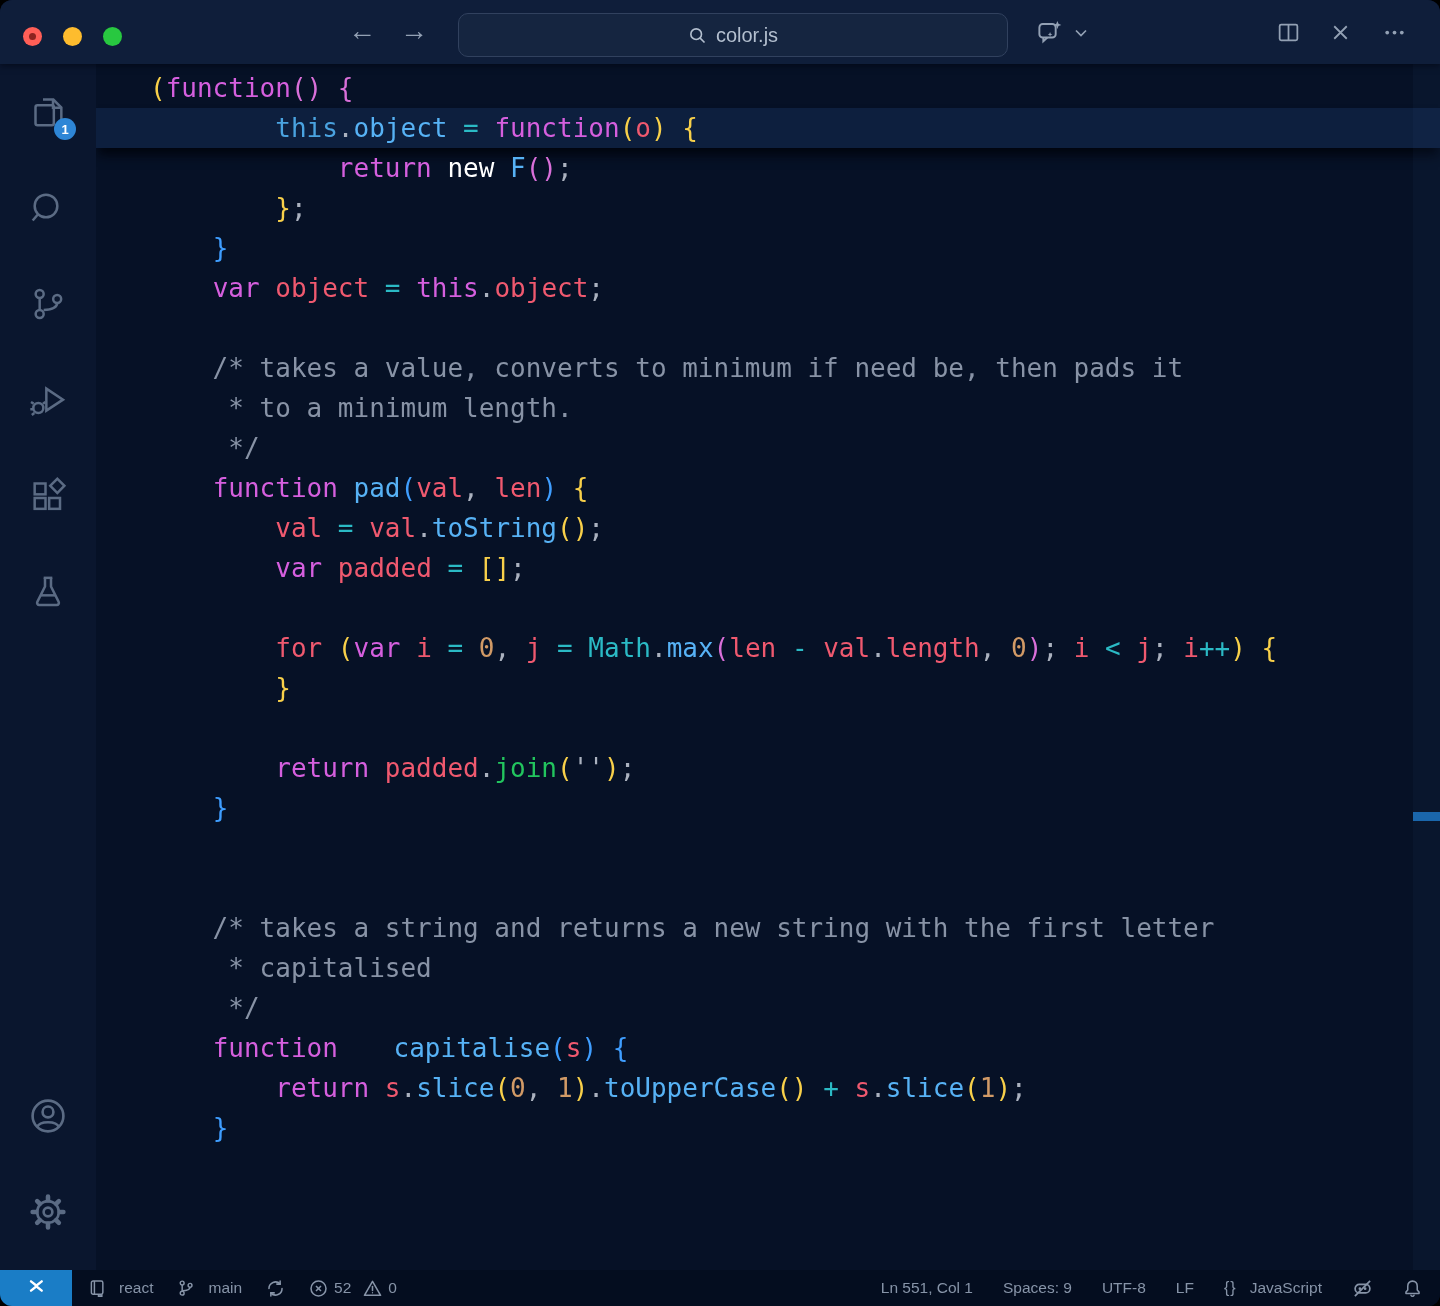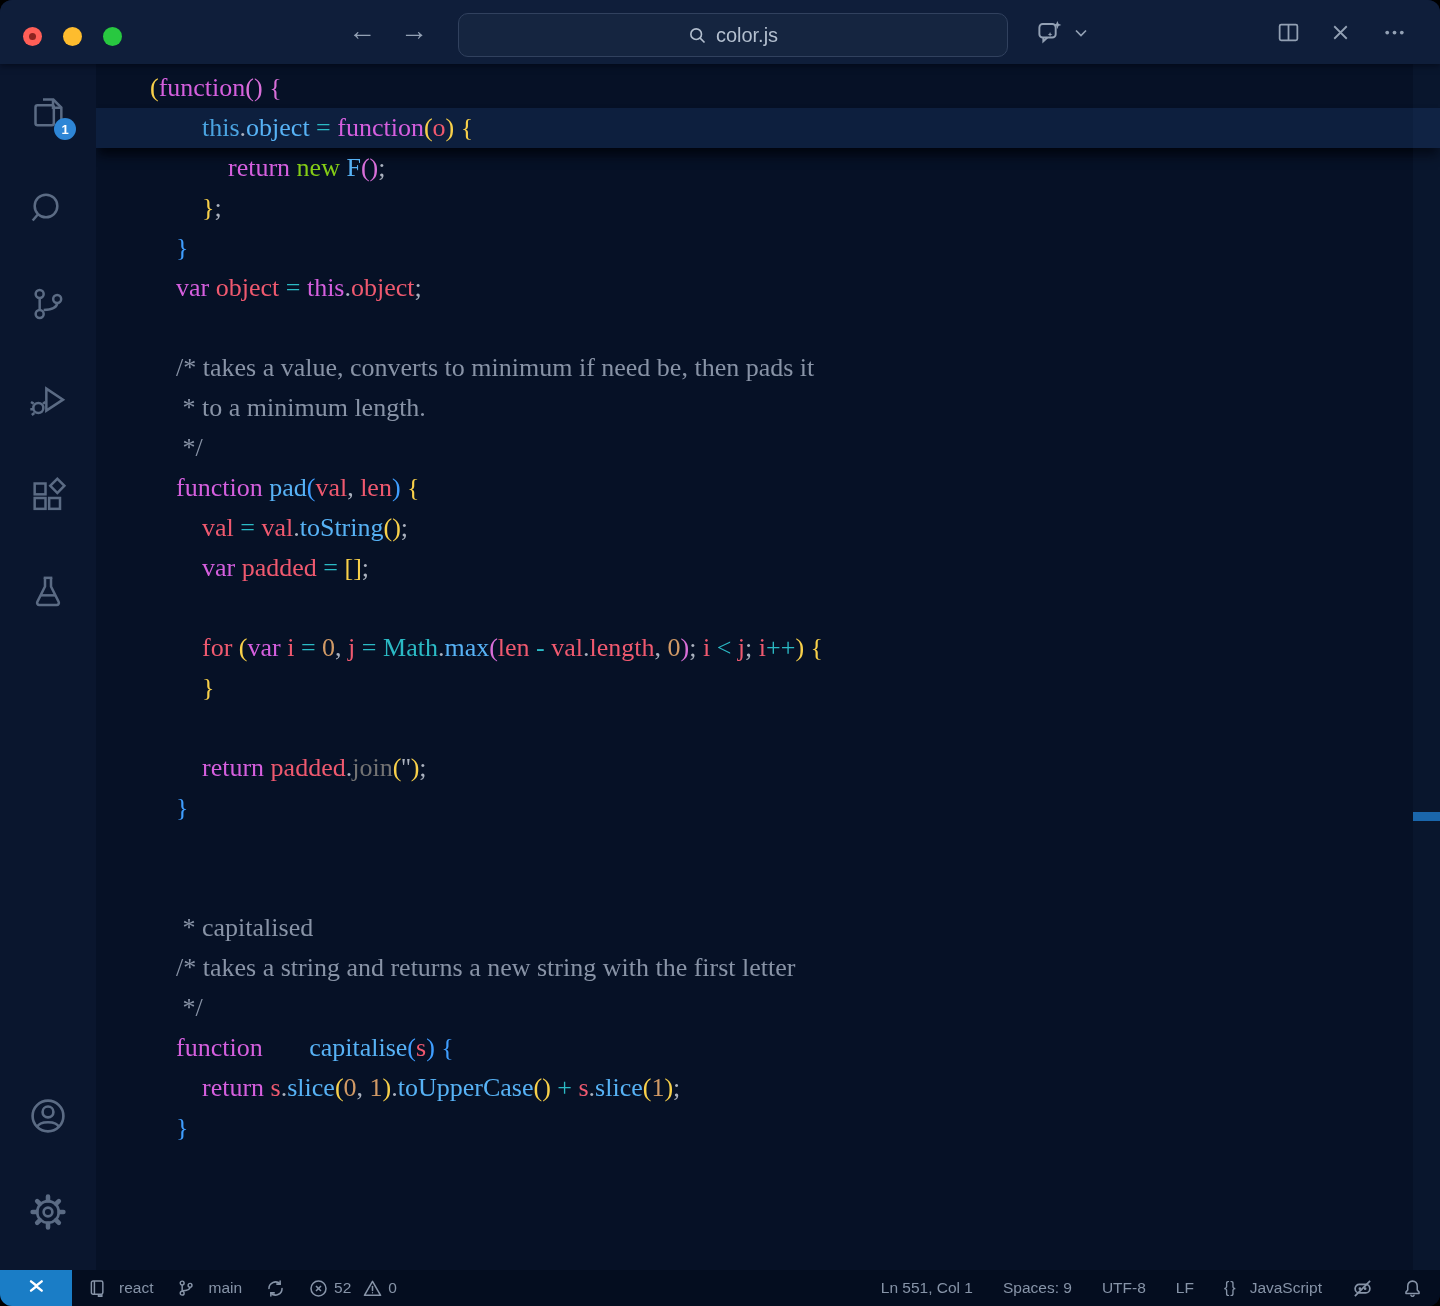--- a/index.html
+++ b/index.html
@@ -35,21 +35,21 @@
   .ab-bottom .ab-item{margin-top:48px;}
   .ab-bottom{margin-bottom:32px;}
   .badge{position:absolute;right:-4px;bottom:-2px;min-width:22px;height:22px;border-radius:11px;
     background:var(--badge_blue,#2e86d6);color:#fff;font-size:13px;font-weight:bold;
     display:flex;align-items:center;justify-content:center;}
 
   
   .editor{position:relative;flex:1;overflow:hidden;background:var(--editor_bg,#061126);}
   .code{position:absolute;inset:0;padding-top:4px;font-family:"DejaVu Sans Mono",monospace;
     font-size:26px;line-height:40px;color:var(--code_default,#abb2bf);}
-  .line{height:40px;padding-left:54px;white-space:pre;font-family:Liberation Serif, serif;}
+  .line{height:40px;padding-left:54px;white-space:pre;}
   .line.current{background:var(--current_line_bg,#0d1f3e);box-shadow:0 9px 10px -2px rgba(0,4,13,.92);}
   .scrollcol{position:absolute;top:0;bottom:0;right:0;width:27px;background:rgba(120,160,255,.035);}
   .scrollmarker{position:absolute;right:0;width:27px;height:9px;top:748px;background:var(--marker_blue,#1a66ab);}
 
   
   .statusbar{position:absolute;left:0;right:0;bottom:0;height:36px;background:var(--statusbar_bg,#040d1f);
     display:flex;align-items:center;color:var(--statusbar_fg,#8794a8);font-size:15.5px;z-index:5;}
   .remote{width:72px;height:36px;background:var(--remote_blue,#1a7dc6);display:flex;align-items:center;justify-content:center;color:#fff;flex-shrink:0;}
   .sb-left{display:flex;align-items:center;gap:24px;margin-left:16px;}
   .sb-right{display:flex;align-items:center;gap:30px;margin-left:auto;padding-right:18px;}
@@ -196,41 +196,41 @@
             </svg>
           </span>
         </div>
       </div>
     </div>
 
     <div class="editor">
       <div class="code">
           <div class="line"><span style="color: rgb(248, 208, 74);">(</span><span style="color: rgb(213, 95, 222);">function</span><span style="color: rgb(217, 111, 217);">()</span><span> </span><span style="color: rgb(217, 111, 217);">{</span></div>
           <div class="line current"><span>        </span><span style="color: rgb(74, 163, 224);">this</span><span>.</span><span style="color: rgb(87, 178, 245);">object</span><span> </span><span style="color: rgb(43, 186, 197);">=</span><span> </span><span style="color: rgb(213, 95, 222);">function</span><span style="color: rgb(248, 208, 74);">(</span><span style="color: rgb(239, 89, 111);">o</span><span style="color: rgb(248, 208, 74);">)</span><span> </span><span style="color: rgb(248, 208, 74);">{</span></div>
-          <div class="line"><span>            </span><span style="color: rgb(213, 95, 222);">return</span><span> </span><span style="color: #84cc16;">new</span><span> </span><span style="color: rgb(87, 178, 245);">F</span><span style="color: rgb(217, 111, 217);">()</span><span>;</span></div>
+          <div class="line"><span>            </span><span style="color: rgb(213, 95, 222);">return</span><span> </span><span style="color: #ffffff;">new</span><span> </span><span style="color: rgb(87, 178, 245);">F</span><span style="color: rgb(217, 111, 217);">()</span><span>;</span></div>
           <div class="line"><span>        </span><span style="color: rgb(248, 208, 74);">}</span><span>;</span></div>
           <div class="line"><span>    </span><span style="color: rgb(63, 158, 255);">}</span></div>
           <div class="line"><span>    </span><span style="color: rgb(213, 95, 222);">var</span><span> </span><span style="color: rgb(239, 89, 111);">object</span><span> </span><span style="color: rgb(43, 186, 197);">=</span><span> </span><span style="color: rgb(213, 95, 222);">this</span><span>.</span><span style="color: rgb(239, 89, 111);">object</span><span>;</span></div>
           <div class="line"></div>
           <div class="line"><span style="color: rgb(136, 147, 166);">    /* takes a value, converts to minimum if need be, then pads it</span></div>
           <div class="line"><span style="color: rgb(136, 147, 166);">     * to a minimum length.</span></div>
           <div class="line"><span style="color: rgb(136, 147, 166);">     */</span></div>
           <div class="line"><span>    </span><span style="color: rgb(213, 95, 222);">function</span><span> </span><span style="color: rgb(87, 178, 245);">pad</span><span style="color: rgb(63, 158, 255);">(</span><span style="color: rgb(239, 89, 111);">val</span><span>,</span><span> </span><span style="color: rgb(239, 89, 111);">len</span><span style="color: rgb(63, 158, 255);">)</span><span> </span><span style="color: rgb(248, 208, 74);">{</span></div>
           <div class="line"><span>        </span><span style="color: rgb(239, 89, 111);">val</span><span> </span><span style="color: rgb(43, 186, 197);">=</span><span> </span><span style="color: rgb(239, 89, 111);">val</span><span>.</span><span style="color: rgb(87, 178, 245);">toString</span><span style="color: rgb(248, 208, 74);">()</span><span>;</span></div>
           <div class="line"><span>        </span><span style="color: rgb(213, 95, 222);">var</span><span> </span><span style="color: rgb(239, 89, 111);">padded</span><span> </span><span style="color: rgb(43, 186, 197);">=</span><span> </span><span style="color: rgb(248, 208, 74);">[]</span><span>;</span></div>
           <div class="line"></div>
           <div class="line"><span>        </span><span style="color: rgb(239, 89, 111);">for</span><span> </span><span style="color: rgb(248, 208, 74);">(</span><span style="color: rgb(213, 95, 222);">var</span><span> </span><span style="color: rgb(239, 89, 111);">i</span><span> </span><span style="color: rgb(43, 186, 197);">=</span><span> </span><span style="color: rgb(209, 154, 102);">0</span><span>,</span><span> </span><span style="color: rgb(239, 89, 111);">j</span><span> </span><span style="color: rgb(43, 186, 197);">=</span><span> </span><span style="color: rgb(43, 186, 197);">Math</span><span>.</span><span style="color: rgb(87, 178, 245);">max</span><span style="color: rgb(217, 111, 217);">(</span><span style="color: rgb(239, 89, 111);">len</span><span> </span><span style="color: rgb(43, 186, 197);">-</span><span> </span><span style="color: rgb(239, 89, 111);">val</span><span>.</span><span style="color: rgb(239, 89, 111);">length</span><span>,</span><span> </span><span style="color: rgb(209, 154, 102);">0</span><span style="color: rgb(217, 111, 217);">)</span><span>;</span><span> </span><span style="color: rgb(239, 89, 111);">i</span><span> </span><span style="color: rgb(43, 186, 197);">&lt;</span><span> </span><span style="color: rgb(239, 89, 111);">j</span><span>;</span><span> </span><span style="color: rgb(239, 89, 111);">i</span><span style="color: rgb(43, 186, 197);">++</span><span style="color: rgb(248, 208, 74);">)</span><span> </span><span style="color: rgb(248, 208, 74);">{</span></div>
           <div class="line"><span>        </span><span style="color: rgb(248, 208, 74);">}</span></div>
           <div class="line"></div>
-          <div class="line"><span>        </span><span style="color: rgb(213, 95, 222);">return</span><span> </span><span style="color: rgb(239, 89, 111);">padded</span><span>.</span><span style="color: #737373;">join</span><span style="color: rgb(248, 208, 74);">(</span><span>''</span><span style="color: rgb(248, 208, 74);">)</span><span>;</span></div>
+          <div class="line"><span>        </span><span style="color: rgb(213, 95, 222);">return</span><span> </span><span style="color: rgb(239, 89, 111);">padded</span><span>.</span><span style="color: #22c55e;">join</span><span style="color: rgb(248, 208, 74);">(</span><span>''</span><span style="color: rgb(248, 208, 74);">)</span><span>;</span></div>
           <div class="line"><span>    </span><span style="color: rgb(63, 158, 255);">}</span></div>
           <div class="line"></div>
           <div class="line"></div>
+          <div class="line"><span style="color: rgb(136, 147, 166);">    /* takes a string and returns a new string with the first letter</span></div>
           <div class="line"><span style="color: rgb(136, 147, 166);">     * capitalised</span></div>
-          <div class="line"><span style="color: rgb(136, 147, 166);">    /* takes a string and returns a new string with the first letter</span></div>
           <div class="line"><span style="color: rgb(136, 147, 166);">     */</span></div>
           <div class="line"><span>    </span><span style="color: rgb(213, 95, 222);">function</span><span> </span><span style="color: rgb(87, 178, 245); margin-left: 40px;">capitalise</span><span style="color: rgb(63, 158, 255);">(</span><span style="color: rgb(239, 89, 111);">s</span><span style="color: rgb(63, 158, 255);">)</span><span> </span><span style="color: rgb(63, 158, 255);">{</span></div>
           <div class="line"><span>        </span><span style="color: rgb(213, 95, 222);">return</span><span> </span><span style="color: rgb(239, 89, 111);">s</span><span>.</span><span style="color: rgb(87, 178, 245);">slice</span><span style="color: rgb(248, 208, 74);">(</span><span style="color: rgb(209, 154, 102);">0</span><span>,</span><span> </span><span style="color: rgb(209, 154, 102);">1</span><span style="color: rgb(248, 208, 74);">)</span><span>.</span><span style="color: rgb(87, 178, 245);">toUpperCase</span><span style="color: rgb(248, 208, 74);">()</span><span> </span><span style="color: rgb(43, 186, 197);">+</span><span> </span><span style="color: rgb(239, 89, 111);">s</span><span>.</span><span style="color: rgb(87, 178, 245);">slice</span><span style="color: rgb(248, 208, 74);">(</span><span style="color: rgb(209, 154, 102);">1</span><span style="color: rgb(248, 208, 74);">)</span><span>;</span></div>
           <div class="line"><span>    </span><span style="color: rgb(63, 158, 255);">}</span></div>
           <div class="line"></div>
         </div>
       <div class="scrollcol">
         <div class="scrollmarker"></div>
       </div>
     </div>

